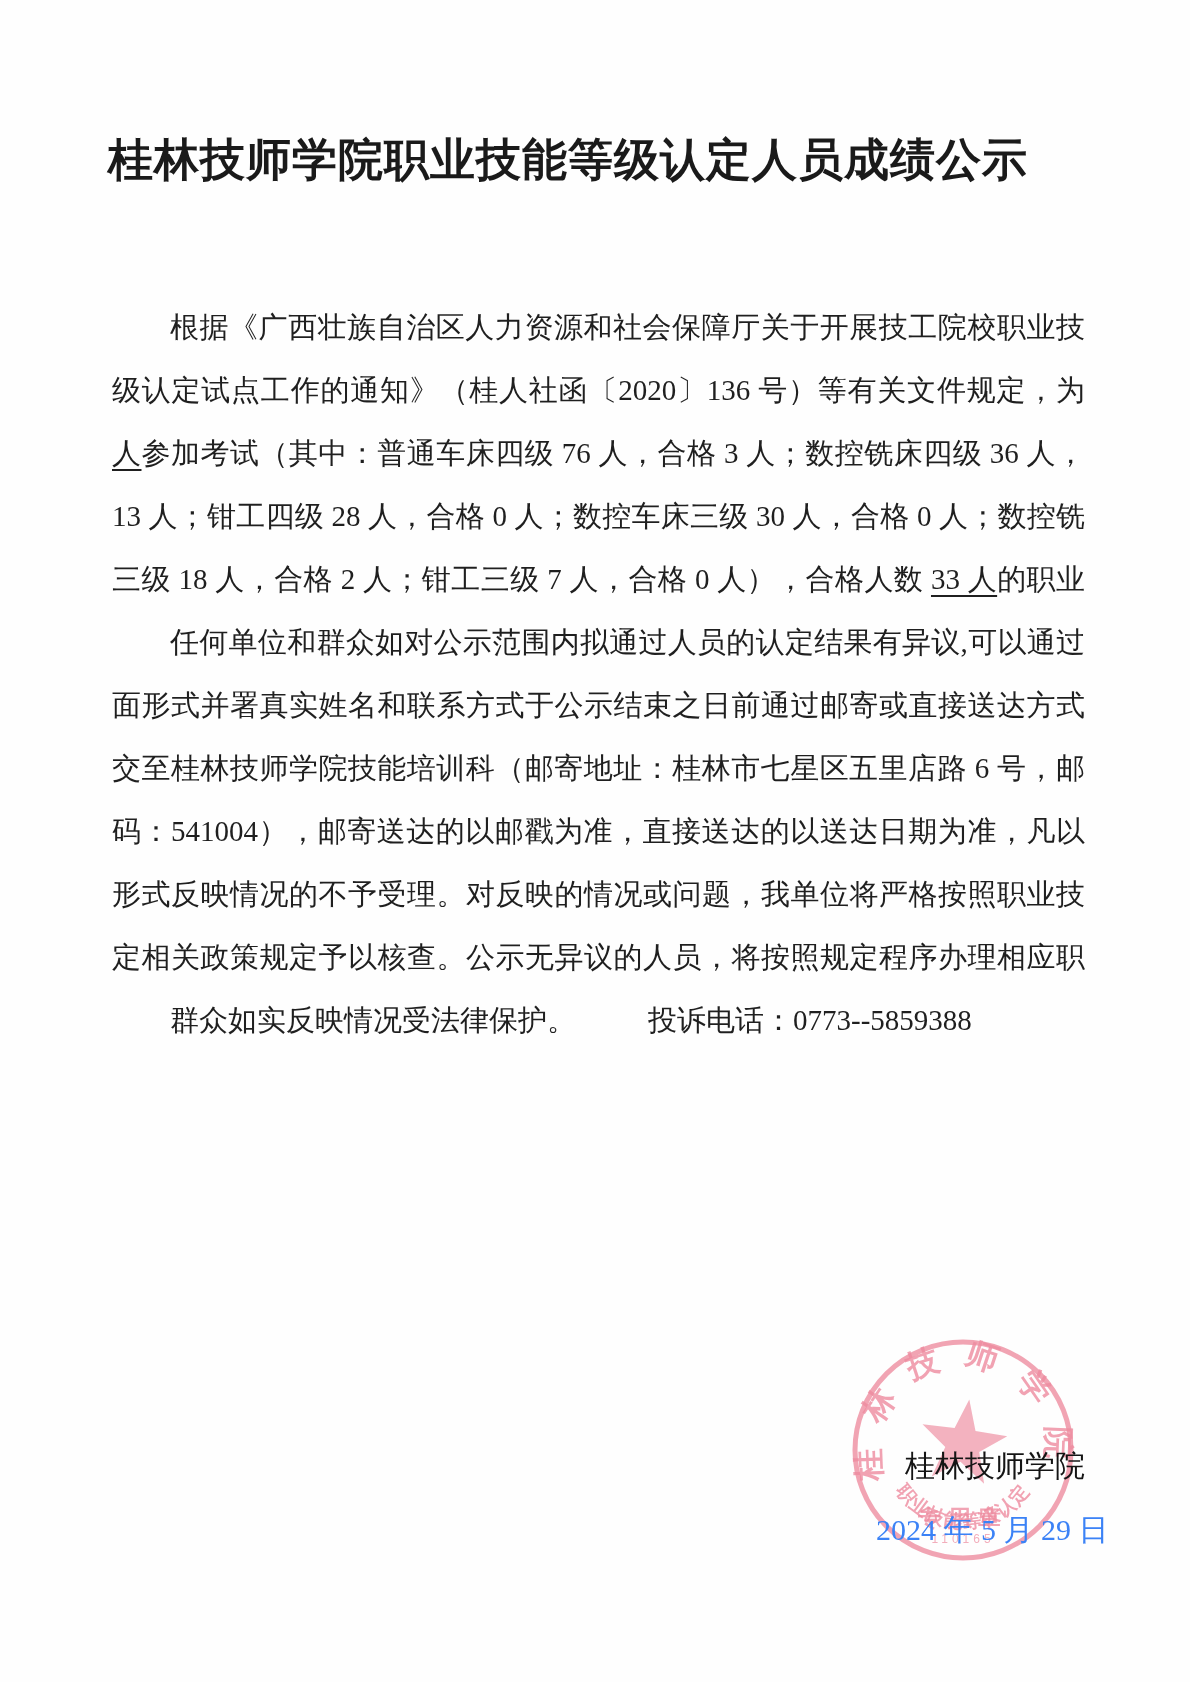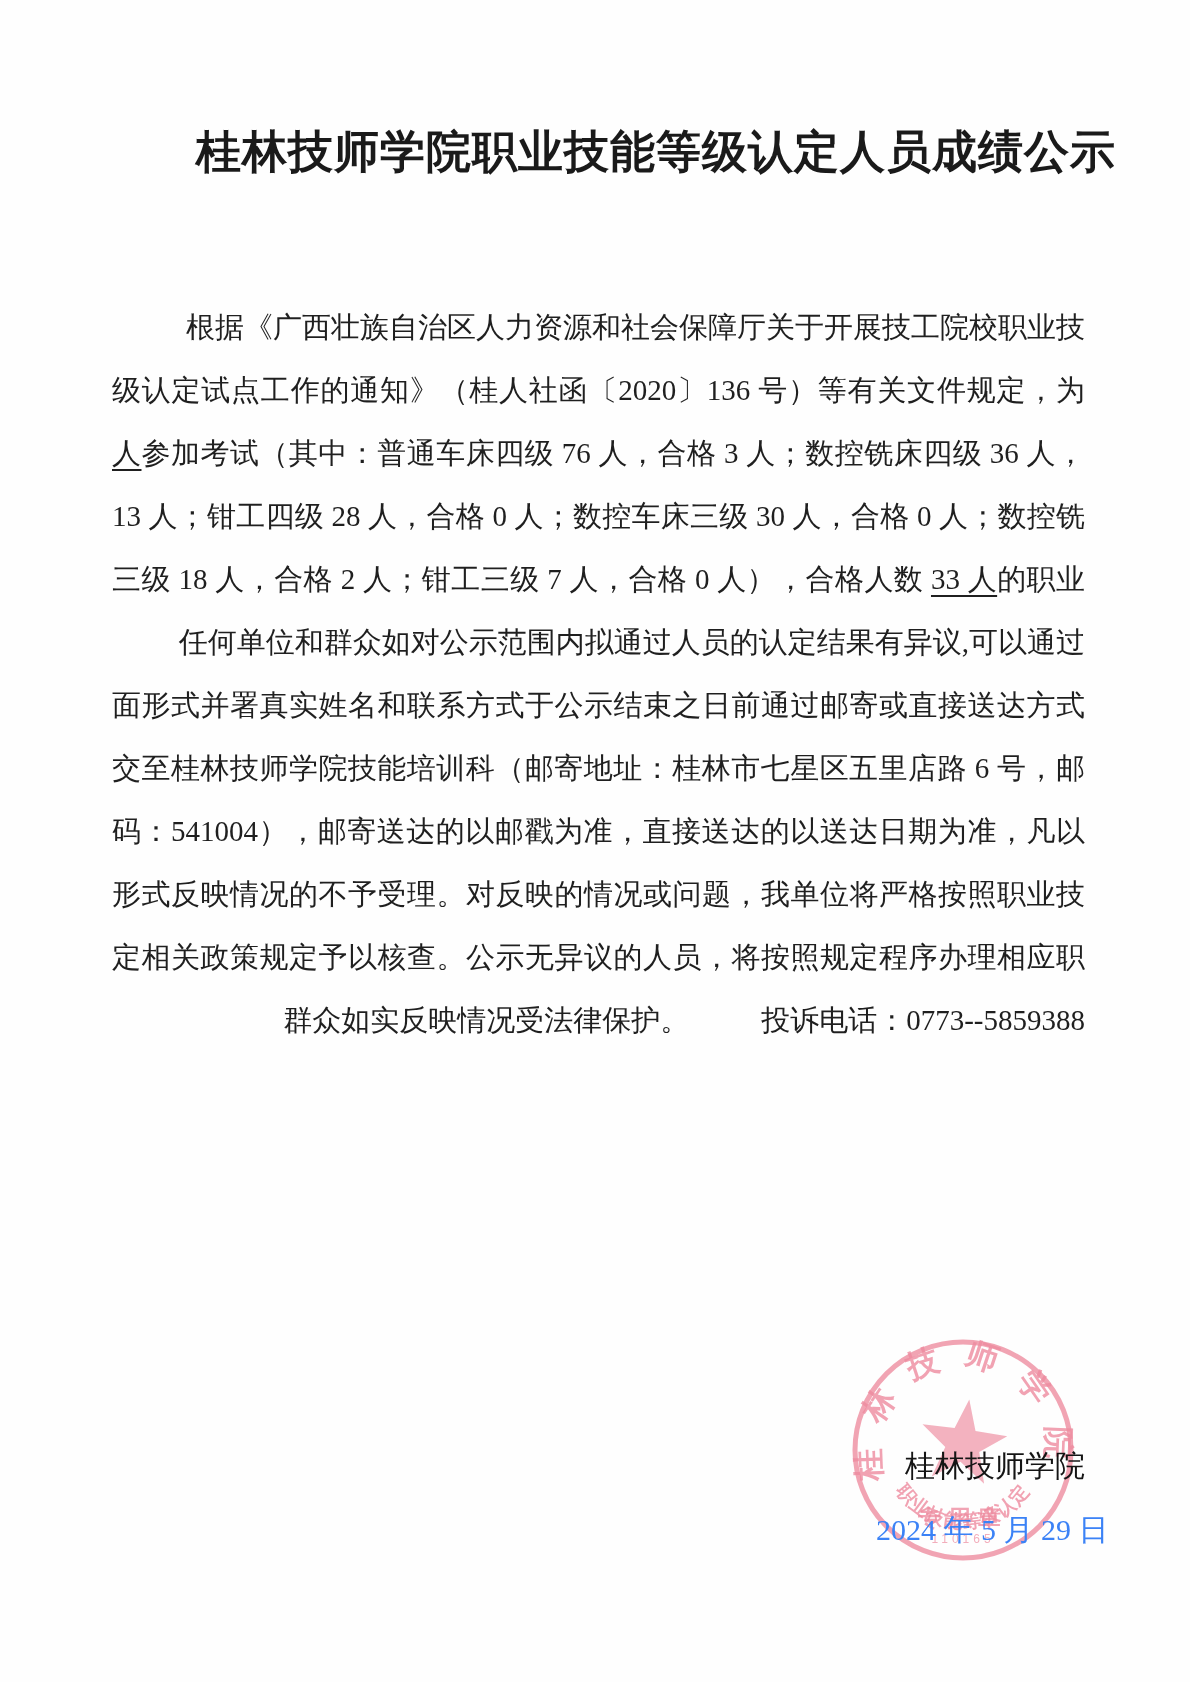--- a/index.html
+++ b/index.html
@@ -6,41 +6,41 @@
   .page {
     position:relative;
     width:1190px; height:1682px;
     background:#fefefe;
     overflow:hidden;
     font-family:"Liberation Serif", serif;
     color:#1e1e1e;
   }
   .title {
     position:absolute; top:116px; left:0; width:1112px;
-    margin:4px;
-    text-align:right;
+    margin:12px;
+    text-align:center;
     font-family:"Liberation Serif", serif;
     font-weight:bold;
     font-size:45px;
     line-height:64px;
     color:#1a1a1a;
     letter-spacing:1px;
   }
   .body-lines {
     position:absolute; left:112px; top:296px; width:973px;
     font-size:29px;
     color:#1f1f1f;
   }
   .line {
     height:63px; line-height:63px;
     overflow:hidden;
     white-space:normal;
   }
   .line.justify { text-align:justify; text-align-last:justify; }
-  .line.indent  { text-indent:58px;text-align:right; }
+  .line.indent  { text-indent:58px; }
   .seg.u {
     text-decoration:underline;
     text-decoration-thickness:2px;
     text-underline-offset:6px;
   }
   .seg.gap { margin-left:72px; }
 
   
   .seal { position:absolute; left:843px; top:1330px; width:240px; height:240px; }
   .seal svg { display:block; }

